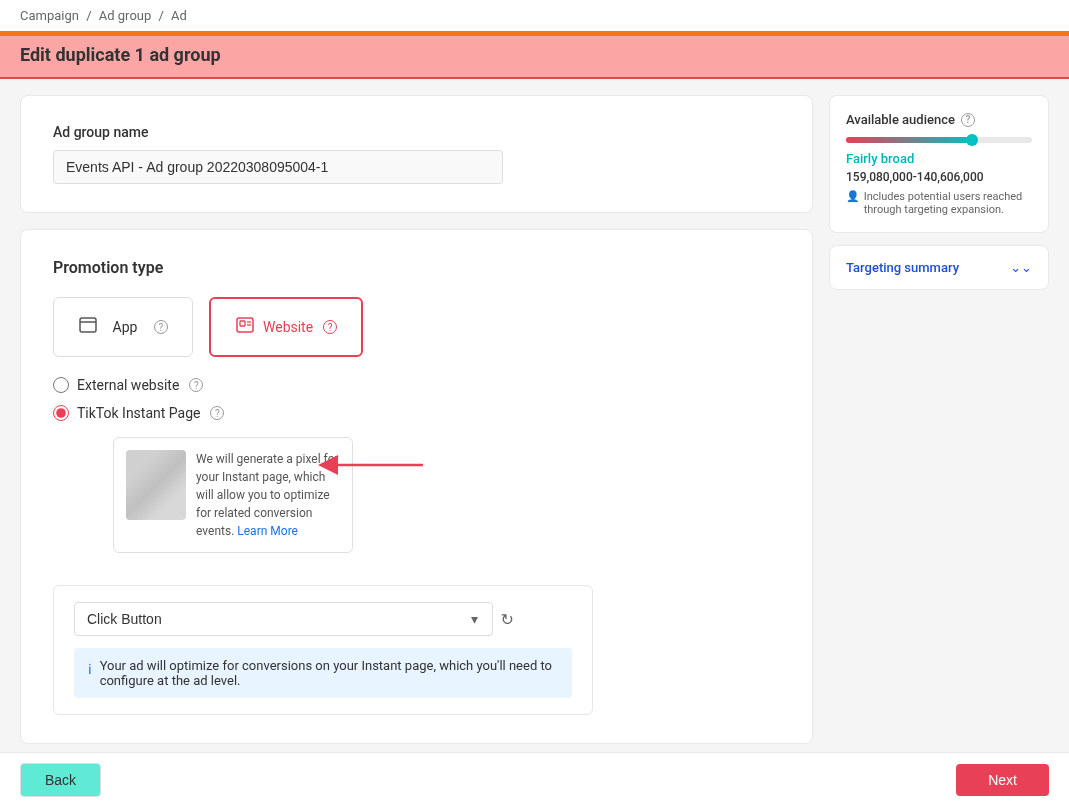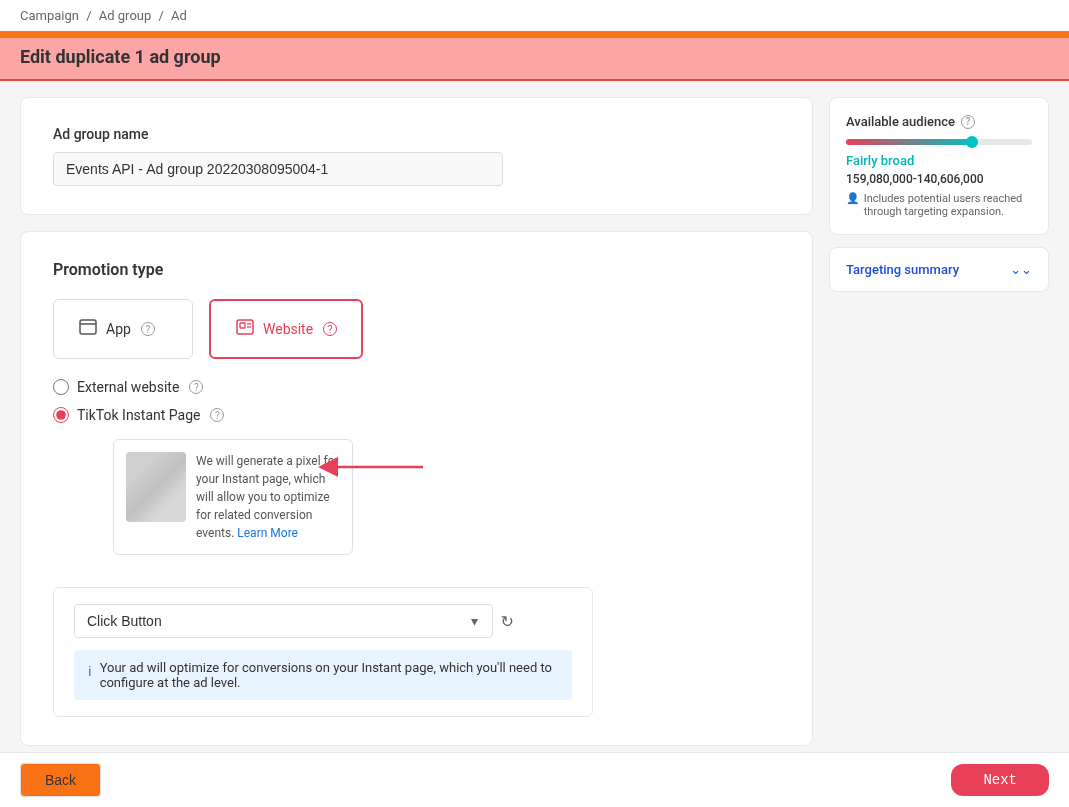--- a/index.html
+++ b/index.html
@@ -16,21 +16,21 @@
       min-height: 807px;
       position: relative;
     }
 
     
     .breadcrumb {
       padding: 8px 20px;
       font-size: 13px;
       color: #666;
       background: #fff;
-      border-bottom: 7px solid #f97316;
+      border-bottom: 5px solid #f97316;
     }
     .breadcrumb .separator {
       margin: 0 4px;
     }
 
     .page-title {
       padding: 8px 20px 12px;
       font-size: 18px;
       font-weight: 700;
       background: #fca5a5;
@@ -105,20 +105,21 @@
       border-radius: 6px;
       padding: 16px 24px;
       display: flex;
       align-items: center;
       gap: 8px;
       cursor: pointer;
       font-size: 14px;
       color: #333;
       background: #fff;
       min-width: 140px;
+      justify-content: space-between;
     }
 
     .promo-option.selected {
       border: 2px solid #e84057;
       color: #e84057;
     }
 
     .promo-option .icon {
       font-size: 18px;
     }
@@ -385,36 +386,35 @@
       display: flex;
       justify-content: space-between;
       align-items: center;
       z-index: 100;
     }
 
     .btn-back {
       padding: 8px 24px;
       border: 1px solid #ddd;
       border-radius: 4px;
-      background: #f97316;
+      background: #5eead4;
       font-size: 14px;
       color: #333;
       cursor: pointer;
     }
 
     .btn-next {
       padding: 8px 32px;
       border: none;
-      border-radius: 12px;
+      border-radius: 4px;
       background: #e84057;
       font-size: 14px;
       color: #fff;
       cursor: pointer;
       font-weight: 500;
-      font-family: Liberation Mono, monospace;
     }
   </style>
 </head>
 <body>
 
 <div class="page-wrapper">
 
   <div class="breadcrumb">
     <span>Campaign</span>
     <span class="separator"> / </span>

